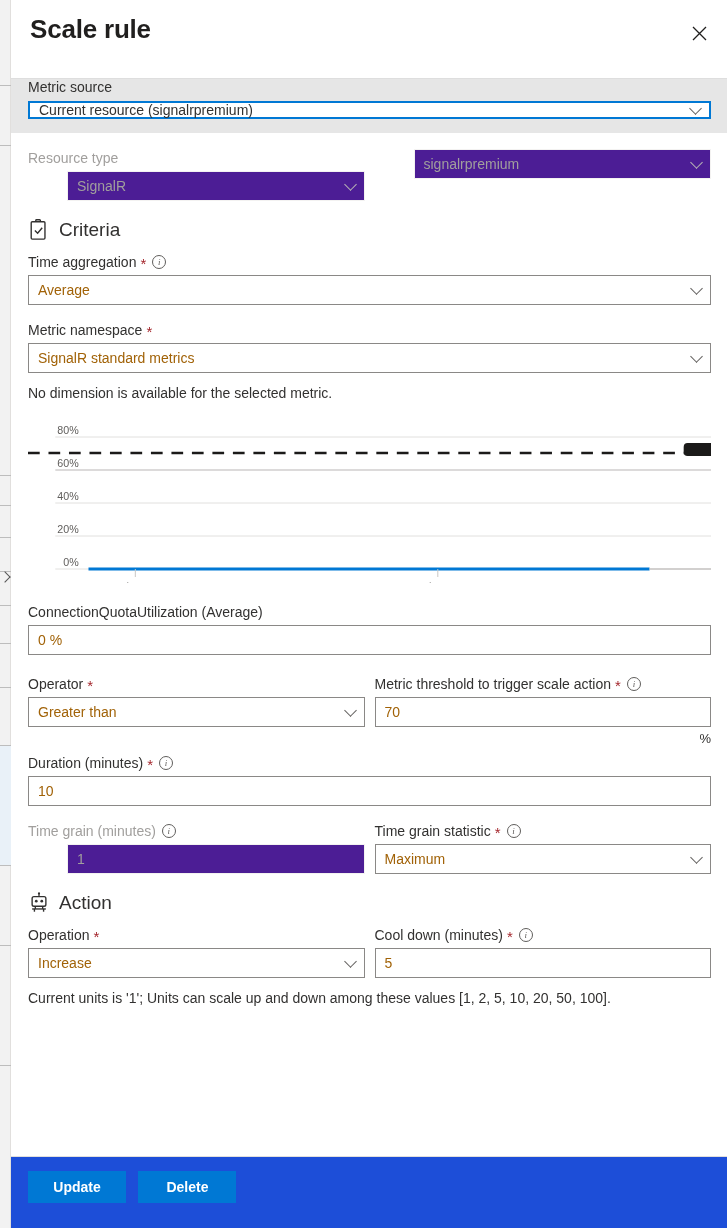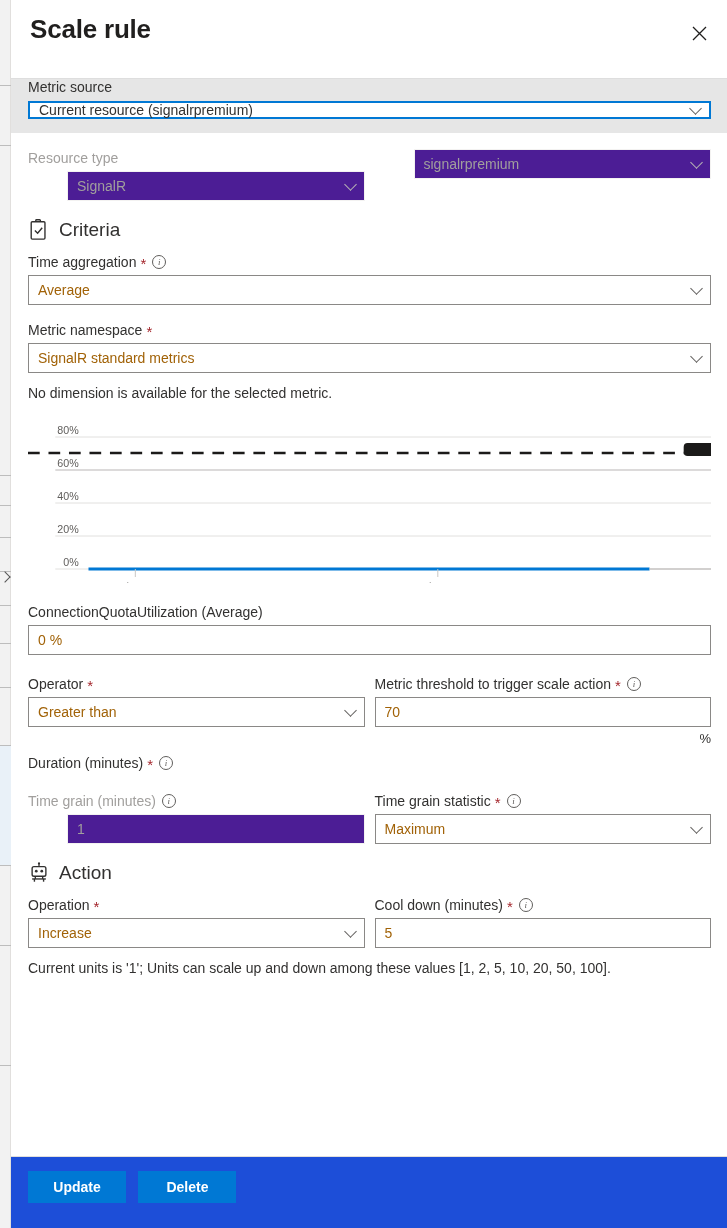--- a/index.html
+++ b/index.html
@@ -407,20 +407,23 @@
       </div>
 
       <div class="spacer-8"></div>
 
       <div>
         <div class="field-label">
           <span>Duration (minutes)</span>
           <span class="req">*</span>
           <span class="info-icon">i</span>
         </div>
+        <div class="control">
+          <span>10</span>
+        </div>
       </div>
 
       <div class="spacer-16"></div>
 
       <div class="row2">
         <div class="col">
           <div class="field-label disabled">
             <span>Time grain (minutes)</span>
             <span class="info-icon">i</span>
           </div>

